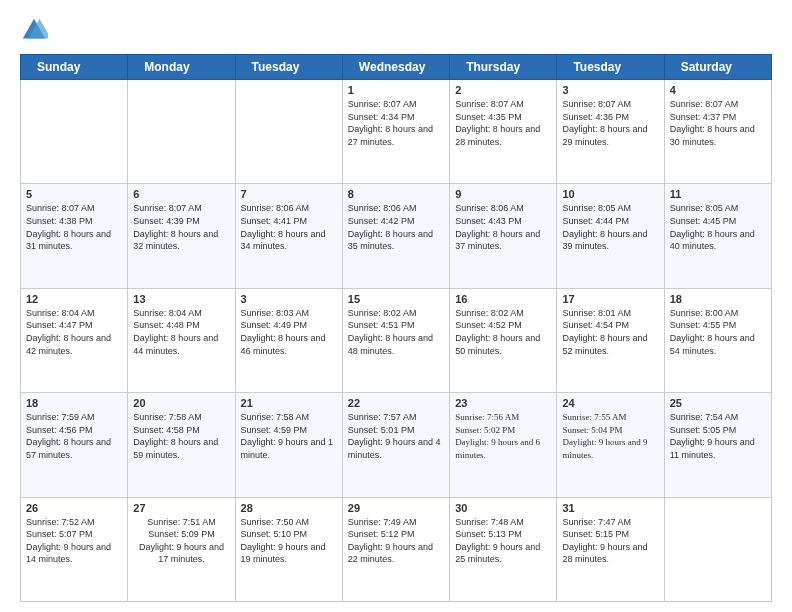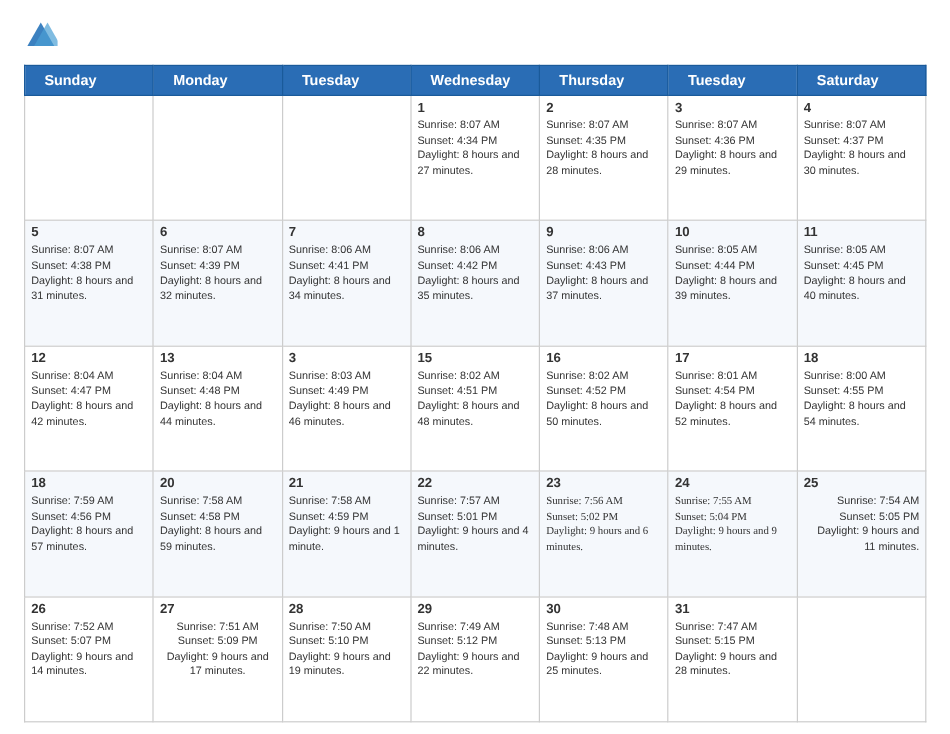--- a/index.html
+++ b/index.html
@@ -286,21 +286,21 @@
 Daylight: 9 hours and 6 minutes.</div>
           </td>
           <td>
             <span class="day-number">24</span>
             <div class="day-info" style="white-space: pre-line; font-family: Liberation Serif, serif;">Sunrise: 7:55 AM
 Sunset: 5:04 PM
 Daylight: 9 hours and 9 minutes.</div>
           </td>
           <td>
             <span class="day-number">25</span>
-            <div class="day-info" style="white-space: pre-line; text-align: right;">Sunrise: 7:54 AM
+            <div class="day-info" style="white-space: pre-line;">Sunrise: 7:54 AM
 Sunset: 5:05 PM
 Daylight: 9 hours and 11 minutes.</div>
           </td>
         </tr>
         <tr>
           <td>
             <span class="day-number">26</span>
             <div class="day-info" style="white-space: pre-line;">Sunrise: 7:52 AM
 Sunset: 5:07 PM
 Daylight: 9 hours and 14 minutes.</div>

